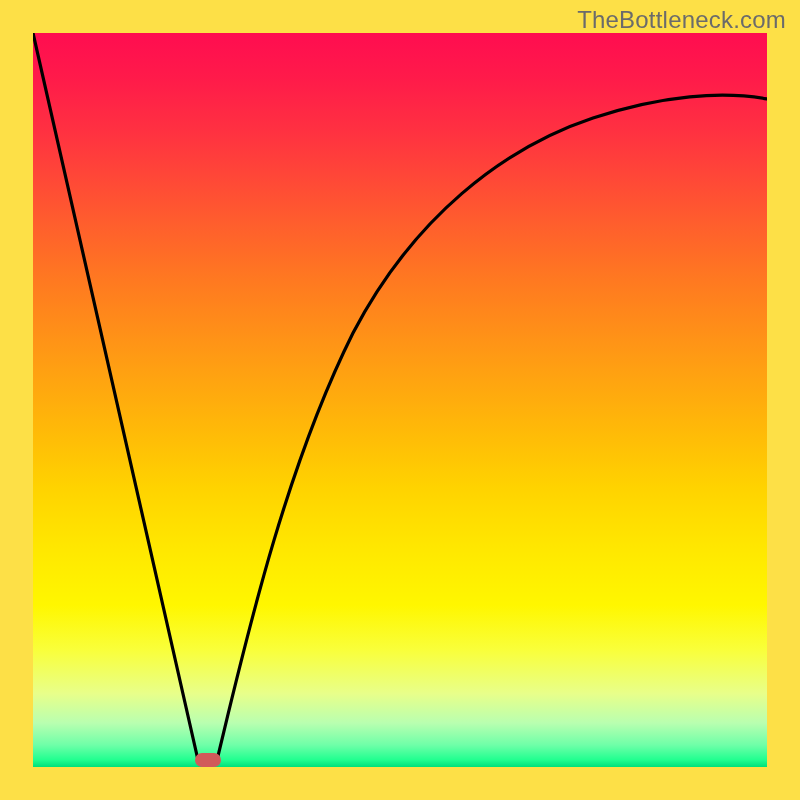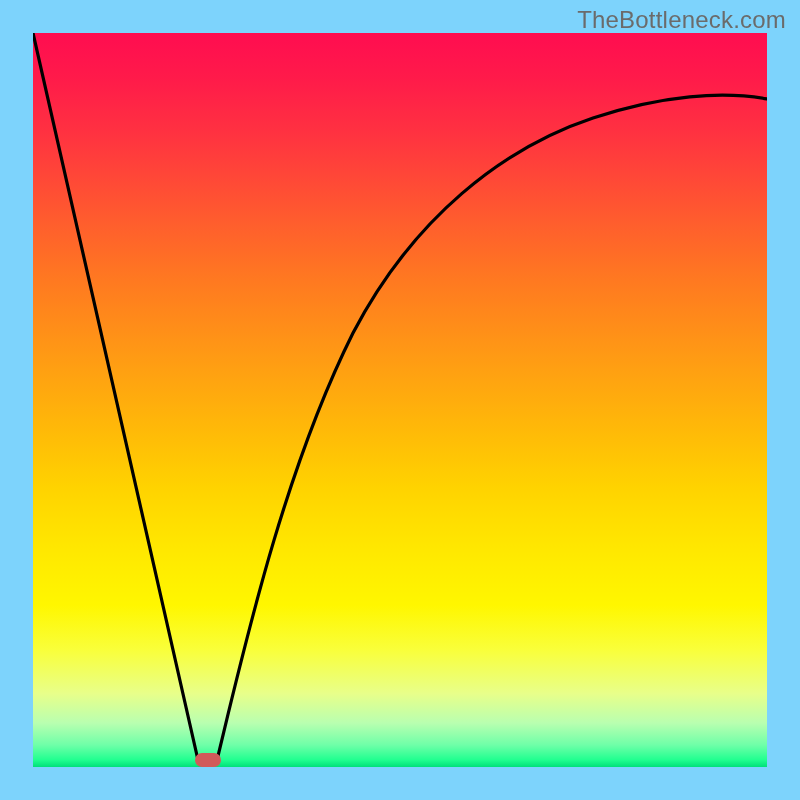--- a/index.html
+++ b/index.html
@@ -8,21 +8,21 @@
     width: 800px;
     height: 800px;
     overflow: hidden;
     background: #000;
     font-family: Arial, Helvetica, sans-serif;
   }
   .frame {
     position: relative;
     width: 800px;
     height: 800px;
-    background: #7dd3fc;
+    background: #fde047;
   }
   .plot-area {
     position: absolute;
     left: 33px;
     top: 33px;
     width: 734px;
     height: 734px;
     
     background: linear-gradient(
       to bottom,

